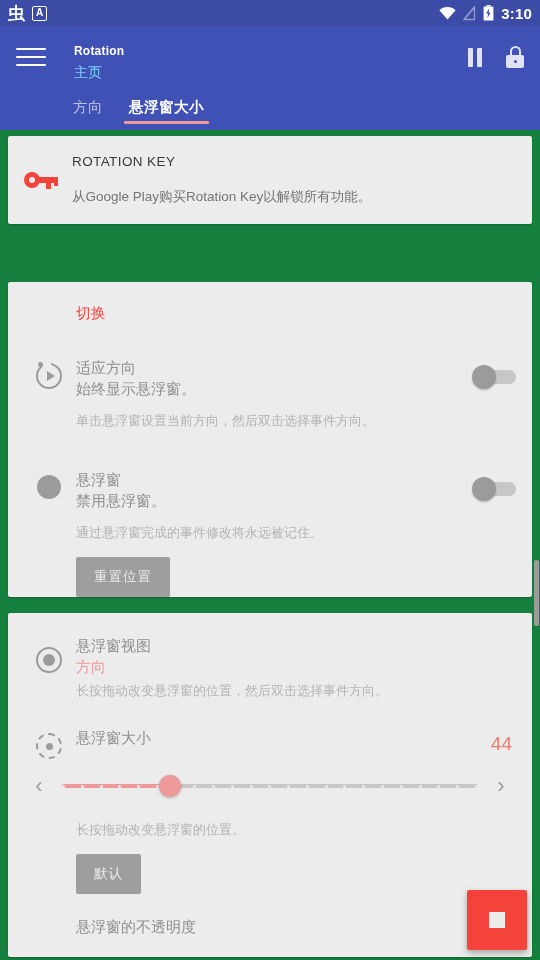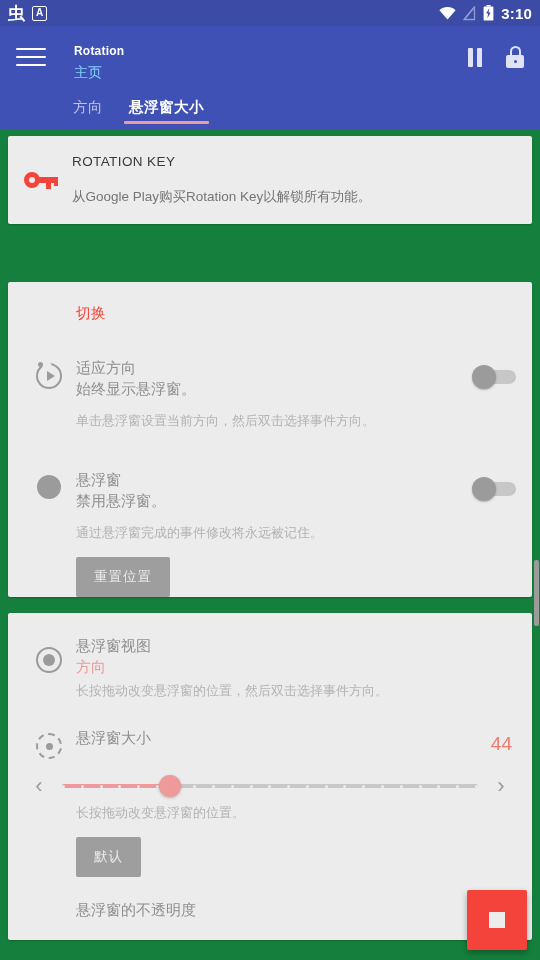--- a/index.html
+++ b/index.html
@@ -335,21 +335,21 @@
               <i></i>
             </span>
           <span class="thumb" id="slider-thumb" style="left: 26%;"></span>
         </div>
         <div class="chev">›</div>
       </div>
 
       <div class="pref-row" style="padding-top:0;">
         <div class="pref-icon"></div>
         <div class="pref-body">
-          <div class="pref-hint" style="margin-top:0;">长按拖动改变悬浮窗的位置。</div>
+          <div class="pref-hint" style="margin-top:17px;">长按拖动改变悬浮窗的位置。</div>
           <button class="btn">默认</button>
         </div>
       </div>
 
       <div class="pref-row" style="padding-top:22px;">
         <div class="pref-icon">
           
         </div>
         <div class="pref-body">
           <div class="pref-title">悬浮窗的不透明度</div>

